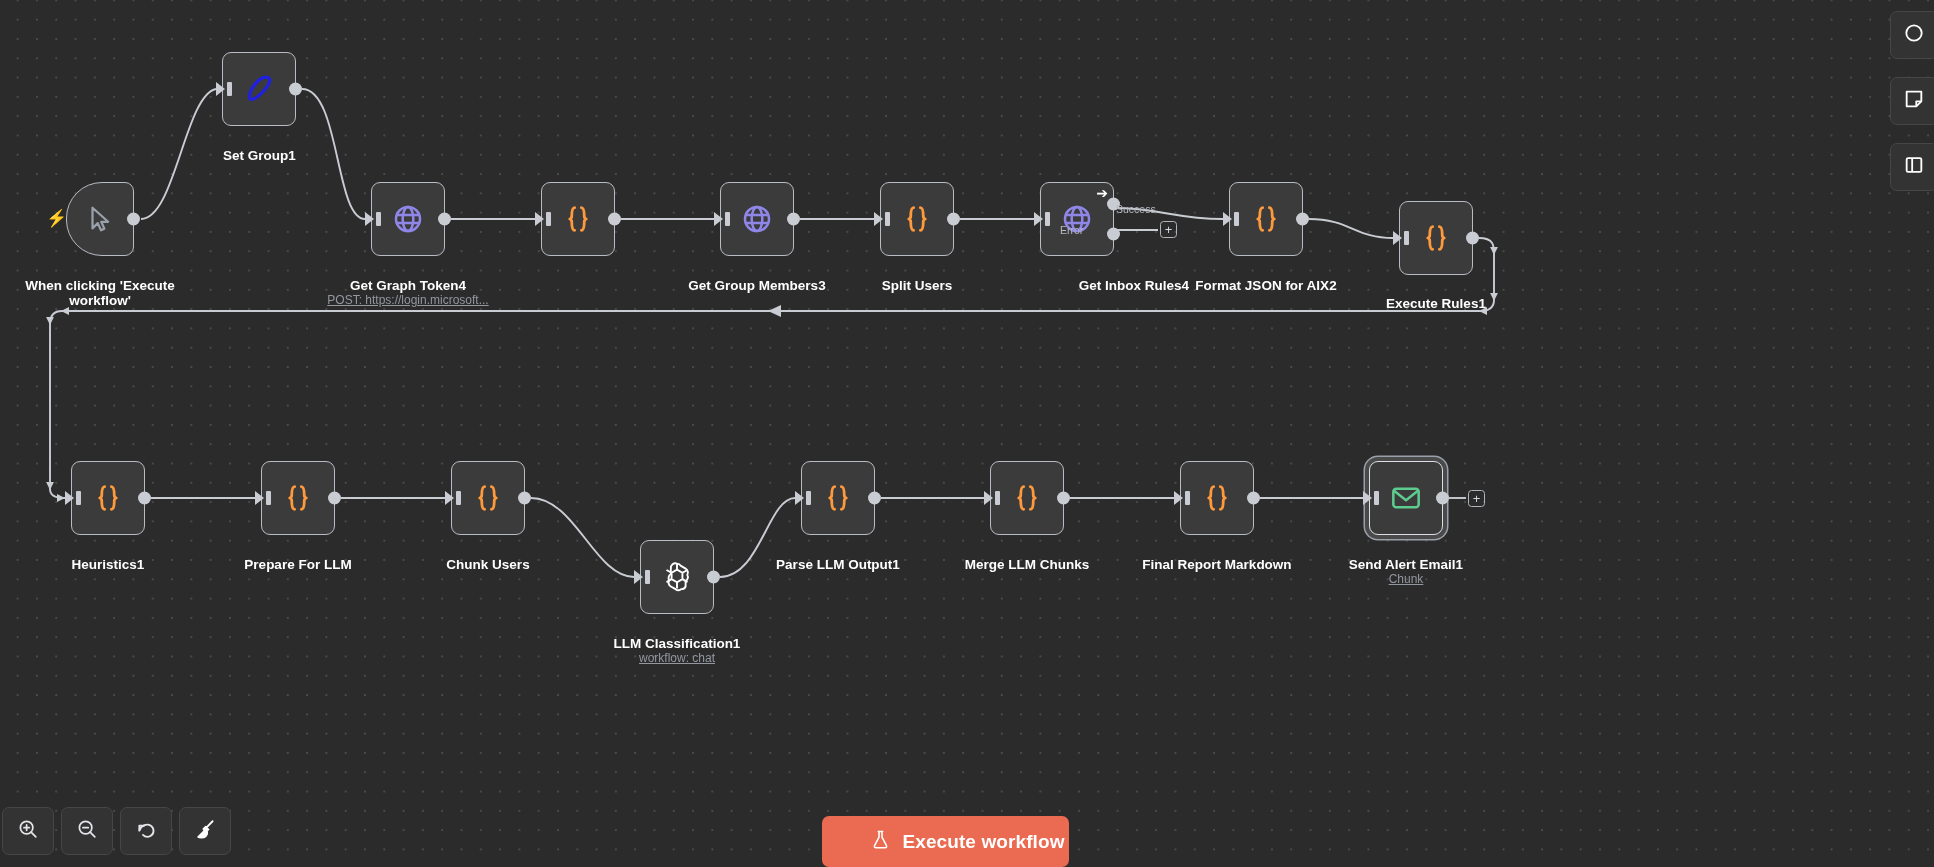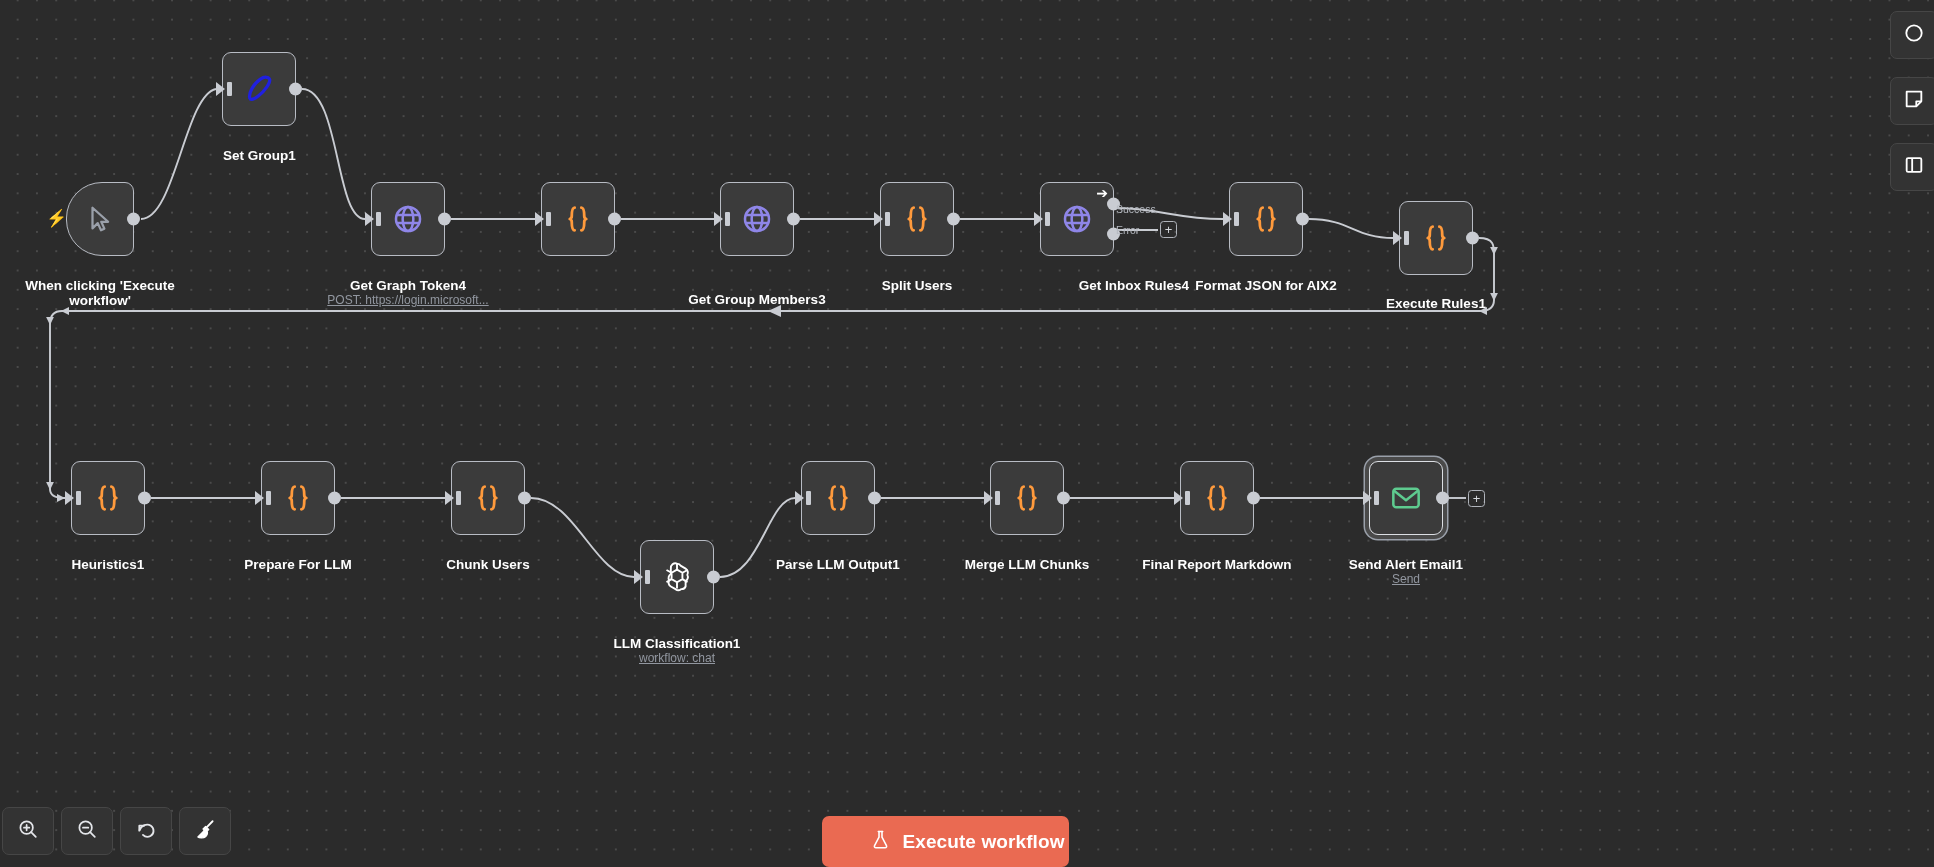--- a/index.html
+++ b/index.html
@@ -275,21 +275,21 @@
       <svg width="32" height="32" viewBox="0 0 24 24" fill="none" stroke="#8f86e8" stroke-width="1.9">
         <circle cx="12" cy="12" r="9"></circle>
         <ellipse cx="12" cy="12" rx="4" ry="9"></ellipse>
         <line x1="3" y1="9" x2="21" y2="9"></line>
         <line x1="3" y1="15" x2="21" y2="15"></line>
       </svg>
     </span>
     <span class="port-in"></span>
     <span class="port-out"></span>
   </div>
-  <div class="node-label" style="left:645px; top:292px; width:224px;">Get Group Members3</div>
+  <div class="node-label" style="left:645px; top:278px; width:224px;">Get Group Members3</div>
 
   <div class="node" style="left:880px; top:182px;">
     <span class="icon">
       <svg width="32" height="32" viewBox="0 0 24 24" fill="none" stroke="#ff9a3c" stroke-width="2.1" stroke-linecap="round" stroke-linejoin="round">
         <path d="M9.5 3.5 C7.3 3.5 7.3 8 7.3 10 C7.3 11.5 5.8 12 5.8 12 C5.8 12 7.3 12.5 7.3 14 C7.3 16 7.3 20.5 9.5 20.5"></path>
         <path d="M14.5 3.5 C16.7 3.5 16.7 8 16.7 10 C16.7 11.5 18.2 12 18.2 12 C18.2 12 16.7 12.5 16.7 14 C16.7 16 16.7 20.5 14.5 20.5"></path>
       </svg>
     </span>
     <span class="port-in"></span>
     <span class="port-out"></span>
@@ -304,21 +304,21 @@
         <line x1="3" y1="9" x2="21" y2="9"></line>
         <line x1="3" y1="15" x2="21" y2="15"></line>
       </svg>
     </span>
     <span class="corner-arrow">➔</span>
     <span class="port-in"></span>
     <span class="port-out p1"></span>
     <span class="port-out p2"></span>
   </div>
   <div class="port-label" style="left:1116px; top:203px;">Success</div>
-  <div class="port-label" style="left:1116px; top:224px;">Error</div>
+  <div class="port-label" style="left:1060px; top:224px;">Error</div>
   <div class="node-label" style="left:965px; top:278px; width:224px;text-align:right;">Get Inbox Rules4</div>
 
   <div class="plus-btn" style="left:1160px; top:221px;">+</div>
 
   <div class="node" style="left:1229px; top:182px;">
     <span class="icon">
       <svg width="32" height="32" viewBox="0 0 24 24" fill="none" stroke="#ff9a3c" stroke-width="2.1" stroke-linecap="round" stroke-linejoin="round">
         <path d="M9.5 3.5 C7.3 3.5 7.3 8 7.3 10 C7.3 11.5 5.8 12 5.8 12 C5.8 12 7.3 12.5 7.3 14 C7.3 16 7.3 20.5 9.5 20.5"></path>
         <path d="M14.5 3.5 C16.7 3.5 16.7 8 16.7 10 C16.7 11.5 18.2 12 18.2 12 C18.2 12 16.7 12.5 16.7 14 C16.7 16 16.7 20.5 14.5 20.5"></path>
       </svg>
@@ -430,21 +430,21 @@
     <span class="icon">
       <svg width="32" height="32" viewBox="0 0 24 24" fill="none" stroke="#5ecb8f" stroke-width="1.9" stroke-linejoin="round">
         <rect x="2.5" y="5" width="19" height="14" rx="2.2"></rect>
         <path d="M2.8 6.4 L12 13.6 L21.2 6.4"></path>
       </svg>
     </span>
     <span class="port-in"></span>
     <span class="port-out"></span>
   </div>
   <div class="node-label" style="left:1294px; top:557px; width:224px;">Send Alert Email1</div>
-  <div class="node-sub" style="left:1294px; top:573px; width:224px;">Send</div>
+  <div class="node-sub" style="left:1294px; top:573px; width:224px;">Chunk</div>
 
   <div class="plus-btn" style="left:1468px; top:490px;">+</div>
 
   <div class="tool-btn" style="left:2px; top:807px;">
     <span>
       <svg width="22" height="22" viewBox="0 0 24 24" fill="none" stroke="#e4e6ea" stroke-width="1.9" stroke-linecap="round">
         <circle cx="10.5" cy="10.5" r="6.8"></circle>
         <line x1="15.4" y1="15.4" x2="20.5" y2="20.5"></line>
         <line x1="7.6" y1="10.5" x2="13.4" y2="10.5"></line>
         <line x1="10.5" y1="7.6" x2="10.5" y2="13.4"></line>

